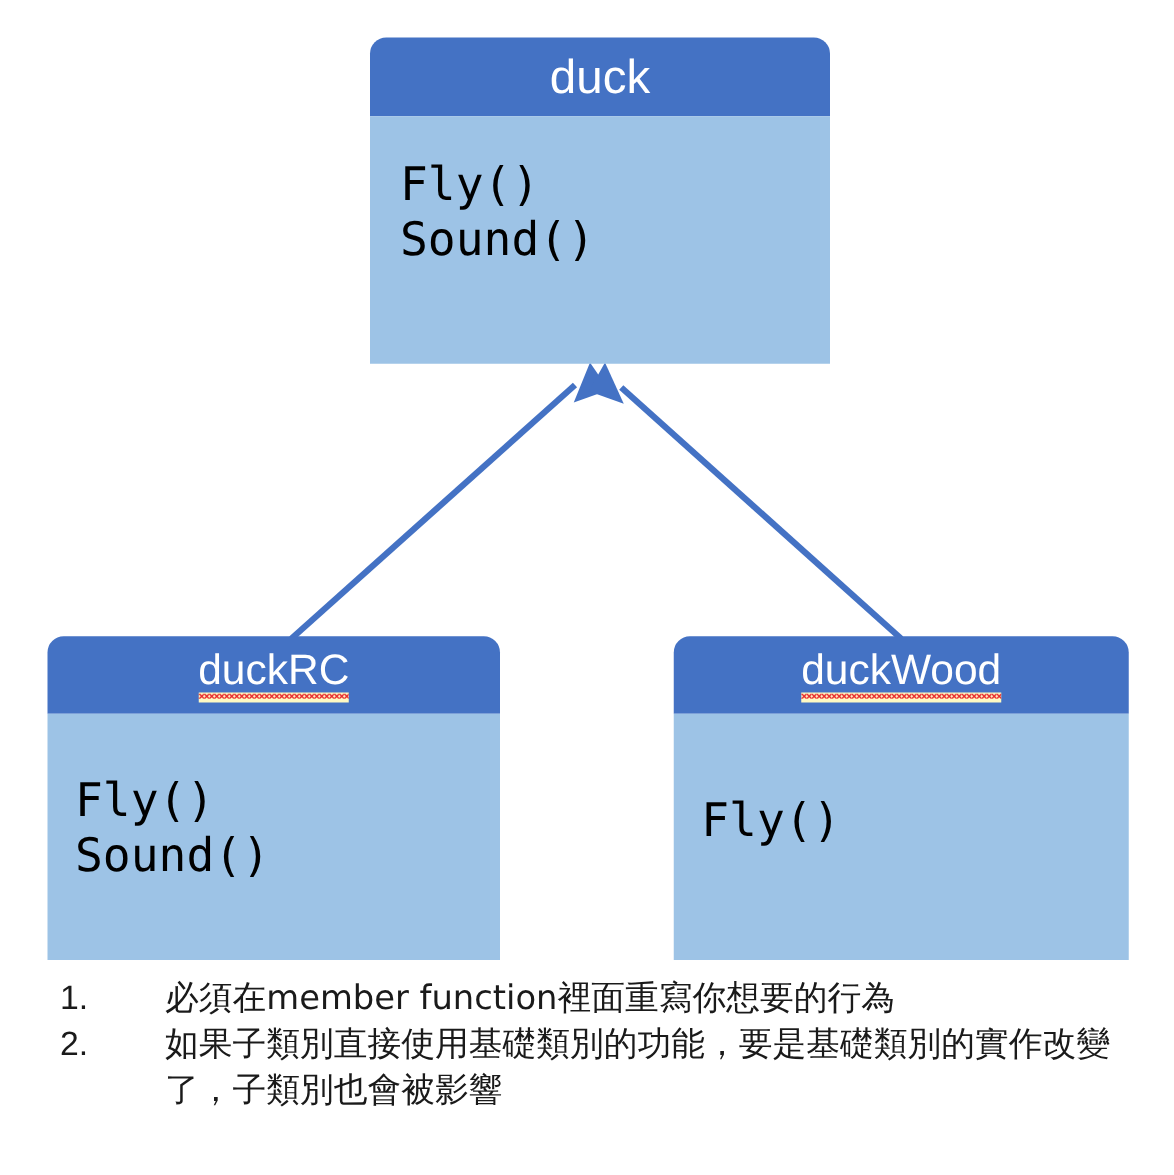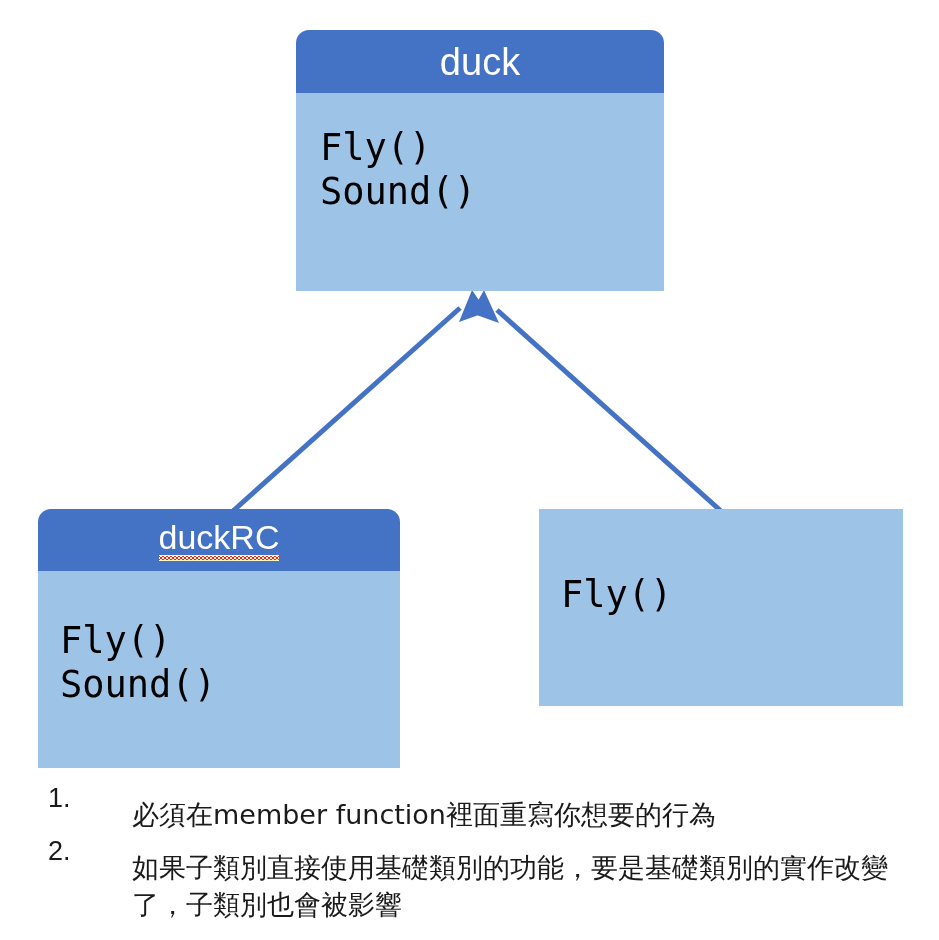--- a/index.html
+++ b/index.html
@@ -62,21 +62,21 @@
   }
   .method-line {
     white-space: pre;
     line-height: 1.18;
   }
 
   
   .spell-underline {
     position: relative;
     display: inline-block;
-    border-bottom: 6px solid #fef9c3;
+    border-bottom: 8px solid #fef9c3;
     padding-bottom: 1px;
   }
   .spell-underline::after {
     content: "";
     position: absolute;
     left: 0;
     right: 0;
     bottom: -5px;
     height: 4px;
     background-image:
@@ -102,21 +102,20 @@
     line-height: 37px;
   }
   .note-marker {
     flex: 0 0 auto;
     width: 84px;
     font-family: "Liberation Sans", sans-serif;
     font-size: 27px;
   }
   .note-text {
     flex: 1 1 auto;
-    margin-top: 16px;
   }
 </style>
 </head>
 <body>
 
 <div id="diagram-canvas">
 
   <svg id="connector-layer" viewBox="0 0 939 940" width="939" height="940" xmlns="http://www.w3.org/2000/svg">
 
     <g>
@@ -146,20 +145,25 @@
         <span class="class-header-title" style="font-size:34px;">duckRC</span>
       </span>
     </div>
     <div class="class-body" style="height:197px; background:#9DC3E6; padding:48px 0 0 22px; font-size:37px;">
       <div class="method-line">Fly()</div>
       <div class="method-line">Sound()</div>
     </div>
   </div>
 
   <div class="class-box" style="left:539px; top:509px; width:364px; height:259px;">
+    <div class="class-header" style="height:62px; background:#4472C4;">
+      <span class="spell-underline">
+        <span class="class-header-title" style="font-size:34px;">duckWood</span>
+      </span>
+    </div>
     <div class="class-body" style="height:197px; background:#9DC3E6; padding:64px 0 0 22px; font-size:37px;">
       <div class="method-line">Fly()</div>
     </div>
   </div>
 
   <div id="notes-list">
     <div class="note-item">
       <span class="note-marker">1.</span>
       <span class="note-text">必須在member function裡面重寫你想要的行為</span>
     </div>

